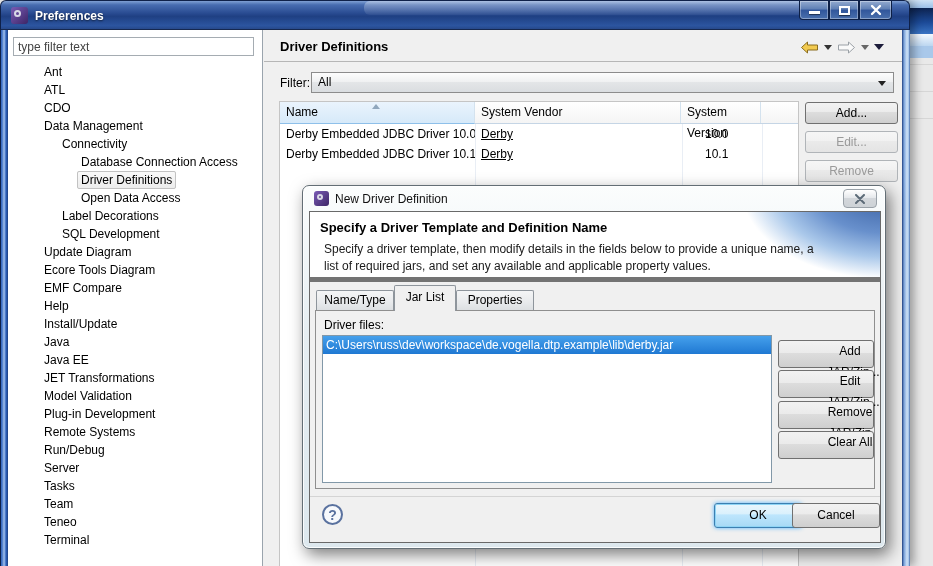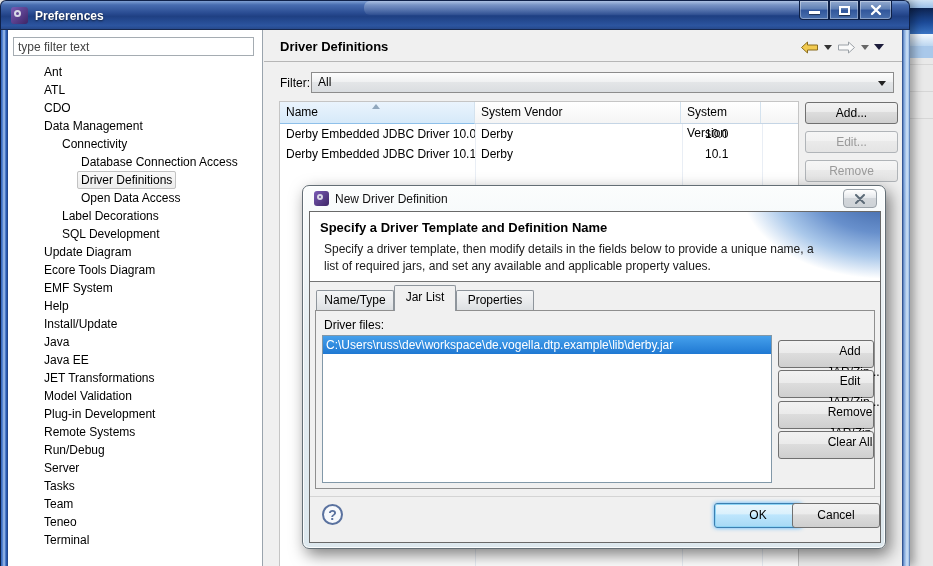--- a/index.html
+++ b/index.html
@@ -75,21 +75,21 @@
          border:1px solid #c5c5c5;border-bottom:none;}
   .thead{display:flex;height:22px;border-bottom:1px solid #c5d5e5;position:relative;z-index:2;}
   .th{line-height:21px;padding-left:6px;border-right:1px solid #d4e2ee;background:linear-gradient(180deg,#ffffff,#f4f4f4);position:relative;}
   .th.sorted{background:linear-gradient(180deg,#eaf4fd,#d6e9f9);border-bottom:1px solid #8ec0ea;margin-bottom:-1px;}
   .th.c1{width:195px;} .th.c2{width:206px;} .th.c3{width:80px;} .th.c4{flex:1;border-right:none;}
   .sort-up{position:absolute;left:92px;top:2px;width:0;height:0;
            border-left:4px solid transparent;border-right:4px solid transparent;border-bottom:5px solid #90a7bd;}
   .colline{position:absolute;top:22px;bottom:0;width:1px;background:#e9eef5;z-index:0;}
   .trow{display:flex;height:20px;line-height:20px;position:relative;z-index:1;}
   .td{padding-left:6px;white-space:nowrap;overflow:hidden;}
-  .td.c1{width:195px;} .td.c2{width:224px;} .td.c3{width:80px;} .td.c4{flex:1;}
+  .td.c1{width:195px;} .td.c2{width:224px;text-decoration:underline;} .td.c3{width:80px;} .td.c4{flex:1;}
 
   .btn{border:1px solid #707070;border-radius:3px;text-align:center;
        background:linear-gradient(180deg,#f2f2f2,#ebebeb 45%,#dddddd 46%,#cfcfcf);
        font-size:12px;line-height:20px;cursor:default;}
   .btn.disabled{border-color:#b0b4b8;color:#9a9a9a;
        background:linear-gradient(180deg,#f6f6f6,#f1f1f1 45%,#eaeaea 46%,#e4e4e4);}
   .sbtn{position:absolute;left:541px;width:93px;height:22px;}
   #btn-add{top:72px;} #btn-edit{top:101px;} #btn-remove{top:130px;}
 
   
@@ -98,21 +98,21 @@
        box-shadow:4px 6px 16px rgba(0,0,0,.5), inset 0 0 0 1px rgba(255,255,255,.85);}
   .dlg-icon{position:absolute;left:11px;top:5px;width:15px;height:15px;border-radius:3px;
             background:linear-gradient(135deg,#7a5bb5,#3c2566);}
   .dlg-icon i{position:absolute;left:2.5px;top:2.5px;width:6px;height:6px;border:2px solid #d9d9e6;border-radius:50%;}
   .dlg-title{position:absolute;left:32px;top:6px;font-size:12px;color:#111;}
   .dlg-close{position:absolute;right:8px;top:3px;width:34px;height:19px;border:1px solid #99a1a8;border-radius:4px;
              background:linear-gradient(180deg,#ffffff,#e6e9ec 45%,#d3d7db 50%,#cdd2d6);}
   .dlg-close svg{position:absolute;left:50%;top:50%;transform:translate(-50%,-50%);}
   .dlg-client{position:absolute;left:6px;top:25px;width:572px;height:332px;background:#f0f0f0;border:1px solid #696969;}
 
-  .banner{position:absolute;left:0;top:0;right:0;height:70px;background:#fff;border-bottom:1px solid #737373;overflow:hidden;}
+  .banner{position:absolute;left:0;top:0;right:0;height:70px;background:#fff;border-bottom:5px solid #737373;overflow:hidden;}
   .banner .swoosh{position:absolute;right:0;top:0;width:270px;height:70px;
           background:radial-gradient(190px 120px at 102% -35%, #2e5599 0%, #6890cc 38%, #aac8ea 58%, rgba(255,255,255,0) 76%);}
   .banner-title{position:absolute;left:10px;top:8px;font-size:13px;font-weight:bold;}
   .banner-desc{position:absolute;left:14px;top:29px;font-size:12px;line-height:17px;color:#1a1a1a;}
 
   .tab{position:absolute;border:1px solid #8e959c;border-bottom:none;text-align:center;font-size:12px;
        background:linear-gradient(180deg,#f4f5f6,#e8eaec 60%,#dcdfe2);border-radius:2px 2px 0 0;z-index:1;}
   .tab.t1{left:6px;width:78px;top:78px;height:20px;line-height:19px;}
   .tab.t2{left:84px;width:62px;top:73px;height:26px;line-height:22px;background:#f0f0f0;z-index:3;}
   .tab.t3{left:146px;width:78px;top:78px;height:20px;line-height:19px;}
@@ -184,21 +184,21 @@
           <div class="titem lv0"><span class="lbl">CDO</span></div>
           <div class="titem lv0"><span class="lbl">Data Management</span></div>
           <div class="titem lv1"><span class="lbl">Connectivity</span></div>
           <div class="titem lv2"><span class="lbl">Database Connection Access</span></div>
           <div class="titem lv2 selected"><span class="lbl">Driver Definitions</span></div>
           <div class="titem lv2"><span class="lbl">Open Data Access</span></div>
           <div class="titem lv1"><span class="lbl">Label Decorations</span></div>
           <div class="titem lv1"><span class="lbl">SQL Development</span></div>
           <div class="titem lv0"><span class="lbl">Update Diagram</span></div>
           <div class="titem lv0"><span class="lbl">Ecore Tools Diagram</span></div>
-          <div class="titem lv0"><span class="lbl">EMF System</span></div>
+          <div class="titem lv0"><span class="lbl">EMF Compare</span></div>
           <div class="titem lv0"><span class="lbl">Help</span></div>
           <div class="titem lv0"><span class="lbl">Install/Update</span></div>
           <div class="titem lv0"><span class="lbl">Java</span></div>
           <div class="titem lv0"><span class="lbl">Java EE</span></div>
           <div class="titem lv0"><span class="lbl">JET Transformations</span></div>
           <div class="titem lv0"><span class="lbl">Model Validation</span></div>
           <div class="titem lv0"><span class="lbl">Plug-in Development</span></div>
           <div class="titem lv0"><span class="lbl">Remote Systems</span></div>
           <div class="titem lv0"><span class="lbl">Run/Debug</span></div>
           <div class="titem lv0"><span class="lbl">Server</span></div>

